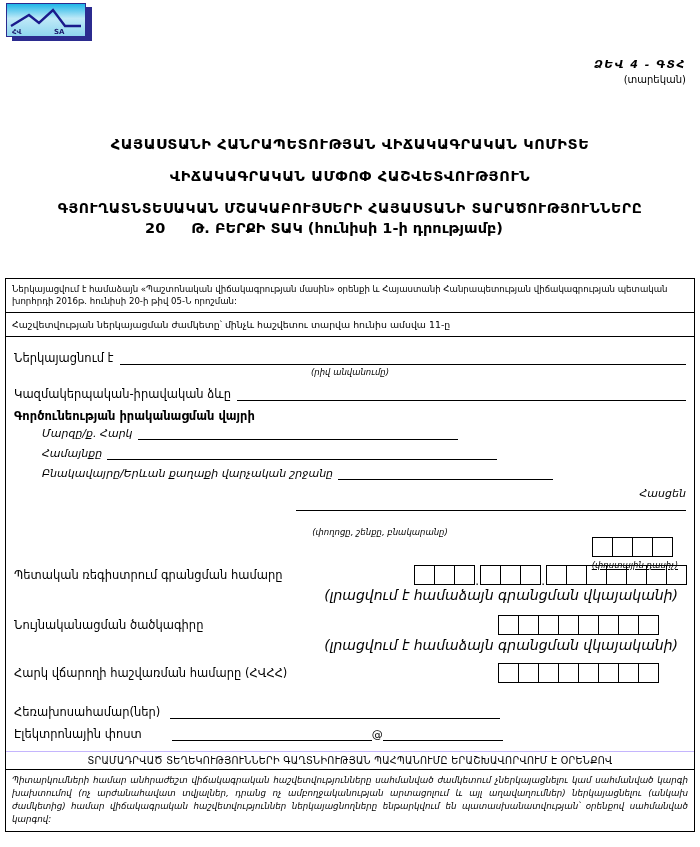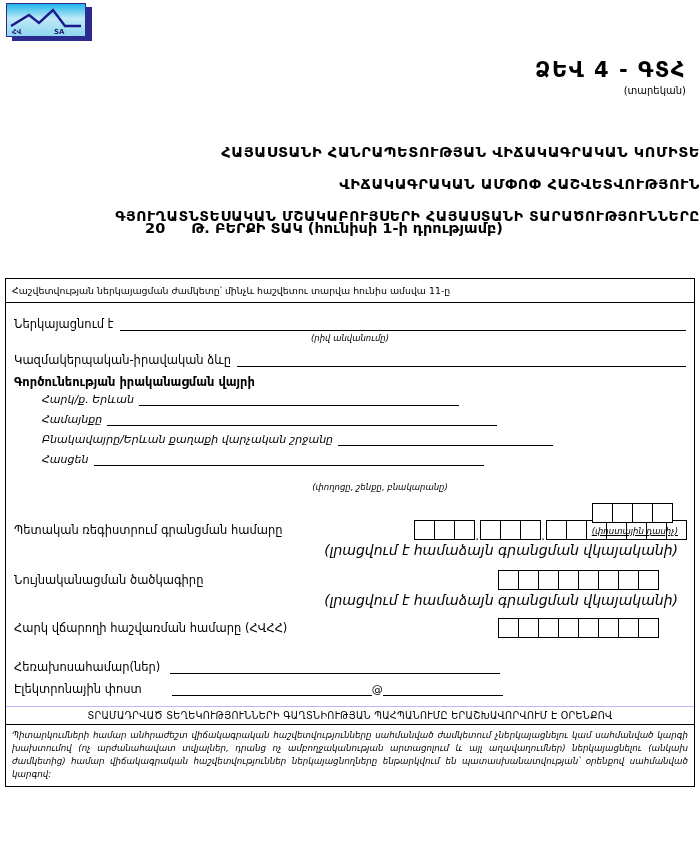--- a/index.html
+++ b/index.html
@@ -56,36 +56,37 @@
   .logo-txt.r { left: 47px; }
 
   
   .form-code {
     position: absolute;
     right: 14px;
     top: 58px;
     text-align: right;
   }
   .form-code .code {
-    font-size: 21px;
+    font-size: 11px;
     font-weight: bold;
     letter-spacing: 1.5px;
+    font-style: italic;
   }
   .form-code .period {
     font-size: 10px;
     margin-top: 3px;
   }
 
   
   .titles {
     position: absolute;
     left: 0;
-    top: 144px;
+    top: 136px;
     width: 700px;
-    text-align: right;
+    text-align: center;
   }
   .titles .t {
     font-weight: bold;
     letter-spacing: 0.6px;
     margin-bottom: 16px;
   }
   .t1 { font-size: 14.5px; }
   .t2 { font-size: 14.5px; }
   .t3 { font-size: 14px; }
 
@@ -247,51 +248,52 @@
   <div class="t t2">ՎԻՃԱԿԱԳՐԱԿԱՆ ԱՄՓՈՓ ՀԱՇՎԵՏՎՈՒԹՅՈՒՆ</div>
   <div class="t t3">ԳՅՈՒՂԱՏՆՏԵՍԱԿԱՆ ՄՇԱԿԱԲՈՒՅՍԵՐԻ ՀԱՅԱՍՏԱՆԻ ՏԱՐԱԾՈՒԹՅՈՒՆՆԵՐԸ</div>
 </div>
 
 <div class="year-line">
   <span class="yr">20</span><span>Թ. ԲԵՐՔԻ ՏԱԿ (հունիսի 1-ի դրությամբ)</span>
 </div>
 
 <div class="form-box">
 
+  <div class="legal-note">Ներկայացվում է համաձայն «Պաշտոնական վիճակագրության մասին»  օրենքի և Հայաստանի Հանրապետության վիճակագրության պետական խորհրդի 2016թ. հունիսի 20-ի թիվ 05-Ն որոշման:</div>
   <div class="deadline">Հաշվետվության ներկայացման ժամկետը՝ մինչև հաշվետու տարվա հունիս ամսվա 11-ը</div>
 
   <div class="fields">
 
     <div class="row">
       <span class="lbl">Ներկայացնում է</span>
       <span class="line"></span>
     </div>
     <div class="caption" style="margin:2px 0 10px 0;">(րիվ անվանումը)</div>
 
     <div class="row">
       <span class="lbl">Կազմակերպական-իրավական ձևը</span>
       <span class="line"></span>
     </div>
 
     <div class="section-head">Գործունեության իրականացման վայրի</div>
 
     <div class="addr-row">
-      <span class="lbl">Հարկ/ք. Երևան</span>
+      <span class="lbl">Մարզը/ք. Հարկ</span>
       <span class="line" style="width:320px;"></span>
     </div>
     <div class="addr-row">
       <span class="lbl">Համայնքը</span>
       <span class="line" style="width:390px;"></span>
     </div>
     <div class="addr-row">
       <span class="lbl">Բնակավայրը/Երևան քաղաքի վարչական շրջանը</span>
       <span class="line" style="width:215px;"></span>
     </div>
 
-    <div class="addr-row" style="margin-bottom:16px;">
+    <div class="addr-row" style="margin-bottom:16px;flex-direction:column;">
       <span class="lbl">Հասցեն</span>
       <span class="line" style="width:390px;"></span>
     </div>
 
     <div style="position:absolute; right:16px; top:200px;">
       <div class="boxes">
         <span class="cell"></span>
         <span class="cell"></span>
         <span class="cell"></span>
         <span class="cell"></span>

